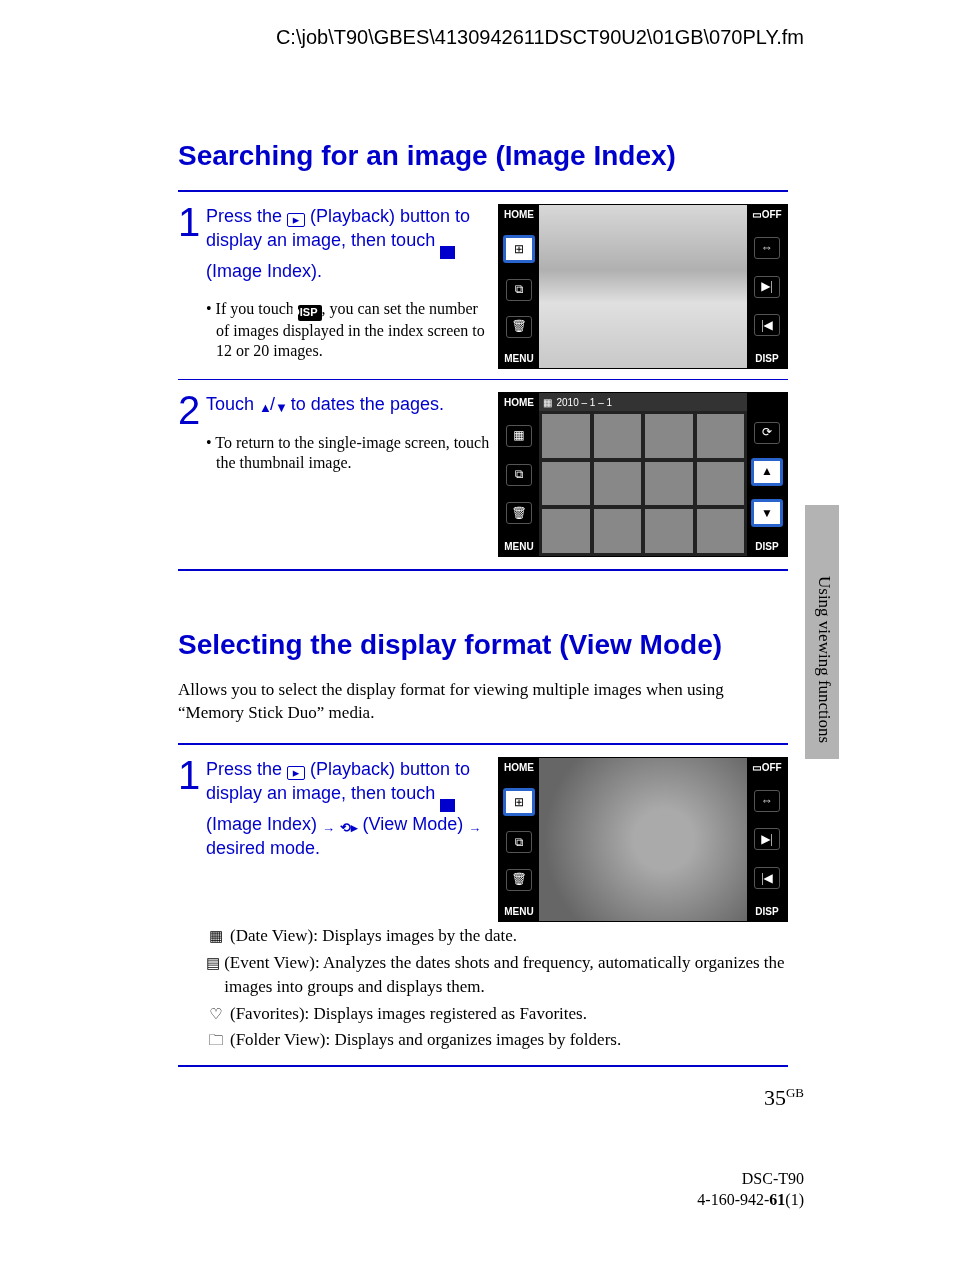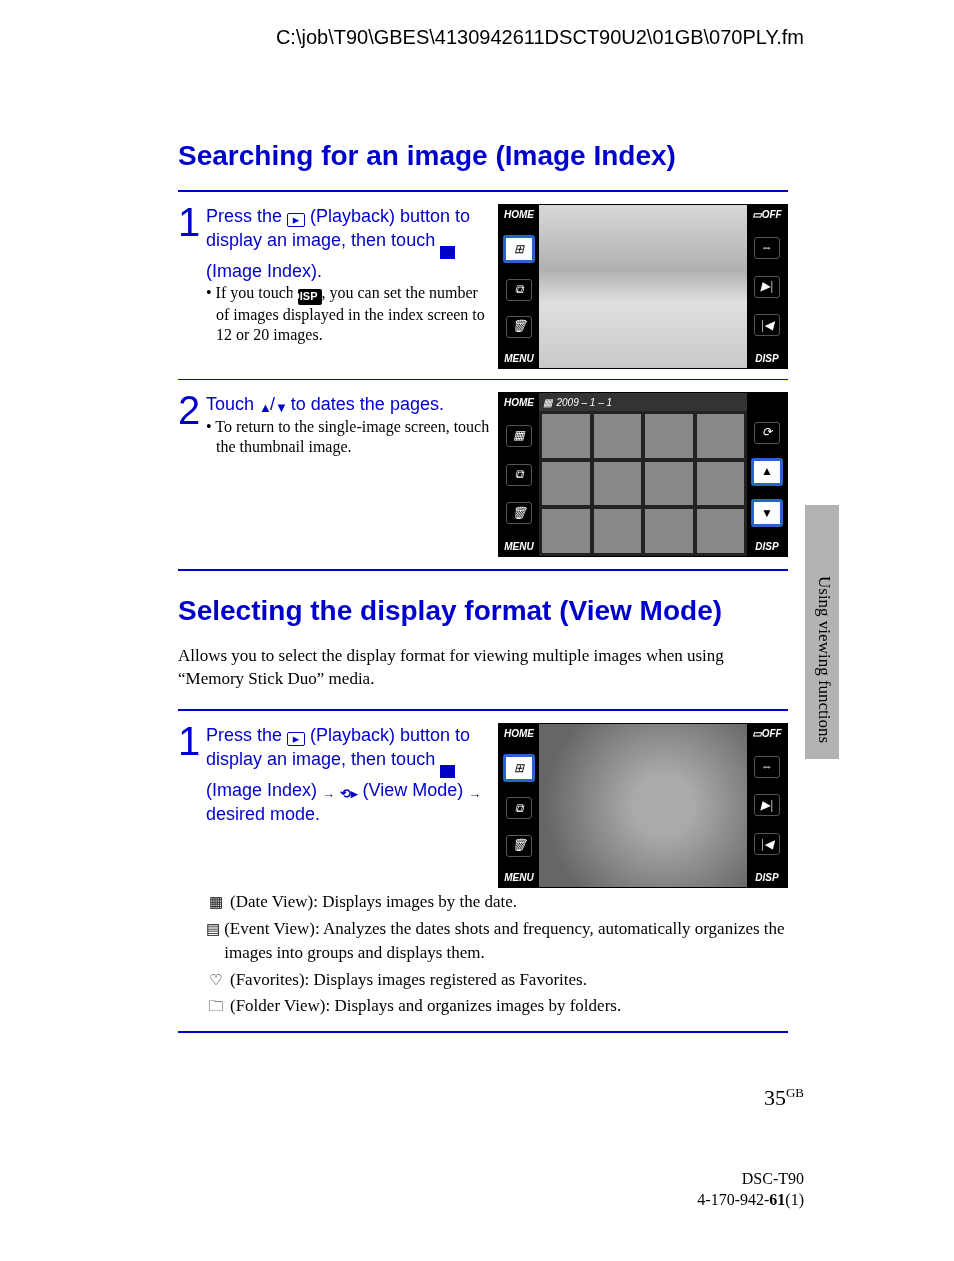--- a/index.html
+++ b/index.html
@@ -65,29 +65,28 @@
   .step-body .instr {
     font-family: Arial, Helvetica, sans-serif;
     color: #0000cc;
     font-size: 18px;
     line-height: 1.35;
   }
   .step-body .bullet {
     font-family: "Times New Roman", serif;
     font-size: 16px;
     line-height: 1.25;
-    margin-top: 0;
+    margin-top: 16px;
     padding-left: 10px;
     text-indent: -10px;
   }
   .step-body .bullet::before { content: "• "; }
   .screen-wrap {
     float: right;
     margin-left: 8px;
-    font-style: italic;
   }
   .screen {
     width: 290px;
     height: 165px;
     background: #000;
     border: 1px solid #000;
     position: relative;
     display: flex;
   }
   .scr-left {
@@ -308,21 +307,21 @@
       <div class="screen-wrap">
         <div class="screen">
           <div class="scr-left">
             <span class="scr-label">HOME</span>
             <div class="scr-btn">▦</div>
             <div class="scr-btn">⧉</div>
             <div class="scr-btn">🗑</div>
             <span class="scr-label">MENU</span>
           </div>
           <div class="scr-center" style="background:#222">
-            <div class="date-bar">▦ <span>2009 – 1 – 1</span></div>
+            <div class="date-bar">▦ <span>2010 – 1 – 1</span></div>
             <div class="thumbs">
               <div class="th"></div>
                 <div class="th"></div>
                 <div class="th"></div>
                 <div class="th"></div>
               <div class="th"></div>
                 <div class="th"></div>
                 <div class="th"></div>
                 <div class="th"></div>
               <div class="th"></div>
@@ -343,21 +342,21 @@
       <div class="instr">
         <span>Touch </span><span class="inline-ico updn">▲</span><span>/</span><span class="inline-ico updn">▼</span><span> to dates the pages.</span>
       </div>
       <div class="bullet">To return to the single-image screen, touch the thumbnail image.</div>
       <div style="clear:both"></div>
     </div>
   </div>
 
   <div class="divider" style="margin-top:8px"></div>
 
-  <h2 class="section-title" style="margin-top:24px">Selecting the display format (View Mode)</h2>
+  <h2 class="section-title" style="margin-top:58px">Selecting the display format (View Mode)</h2>
   <p class="intro-p">Allows you to select the display format for viewing multiple images when using “Memory Stick Duo” media.</p>
   <div class="divider"></div>
 
   <div class="step">
     <div class="step-num">1</div>
     <div class="step-body">
 
       <div class="screen-wrap">
         <div class="screen">
           <div class="scr-left">
@@ -414,15 +413,15 @@
 
 </div>
 
 <div class="page-num">
   <span>35</span><sup>GB</sup>
 </div>
 
 <div class="footer">
   <div>DSC-T90</div>
   <div>
-    <span>4-170-942-</span><b>61</b><span>(1)</span>
+    <span>4-160-942-</span><b>61</b><span>(1)</span>
   </div>
 </div>
 
 </body></html>

